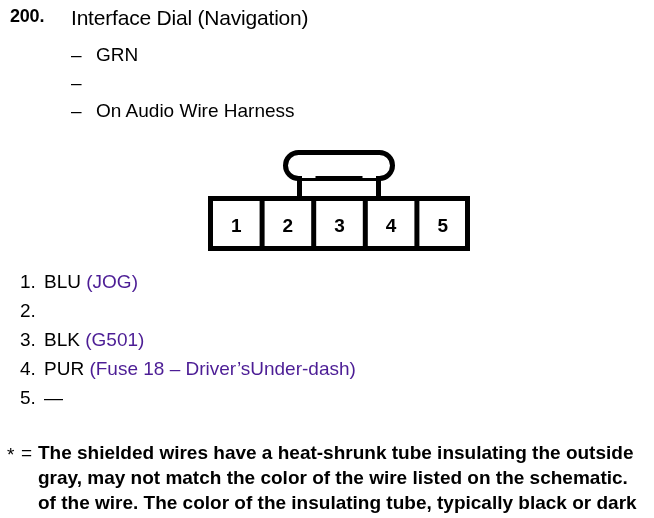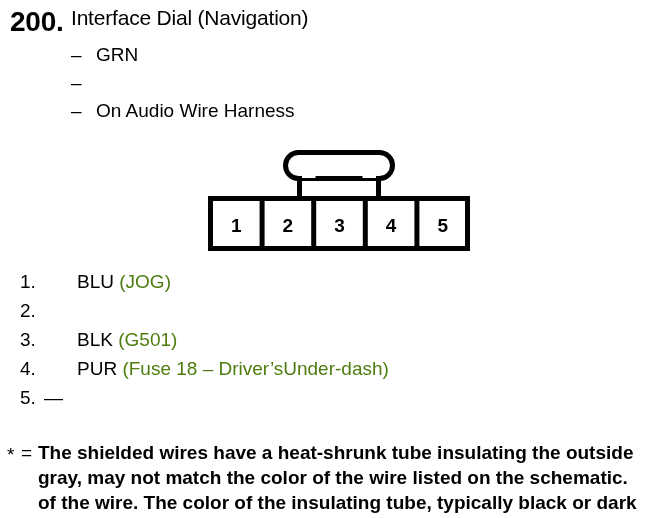--- a/index.html
+++ b/index.html
@@ -23,21 +23,21 @@
     position: absolute;
     left: 0;
     top: 6px;
     width: 654px;
     height: 30px;
   }
   #header .num {
     position: absolute;
     left: 10px;
     top: 0;
-    font-size: 28px;
+    font-size: 18px;
     font-weight: bold;
     letter-spacing: -0.2px;
   }
   #header .title {
     position: absolute;
     left: 71px;
     top: 0;
     font-size: 21px;
     font-weight: normal;
     letter-spacing: -0.2px;
@@ -112,24 +112,23 @@
   .pin-body {
     position: absolute;
     left: 44px;
     top: 0;
     font-size: 19px;
     line-height: 27px;
     white-space: nowrap;
   }
   .pin-color {
     color: #000000;
-    margin-left: 33px;
   }
   .pin-circuit {
-    color: #4d7c0f;
+    color: #4c1d95;
   }
   .pin-empty {
     color: #000000;
   }
 
   
   #footnote {
     position: absolute;
     left: 0;
     top: 440px;

